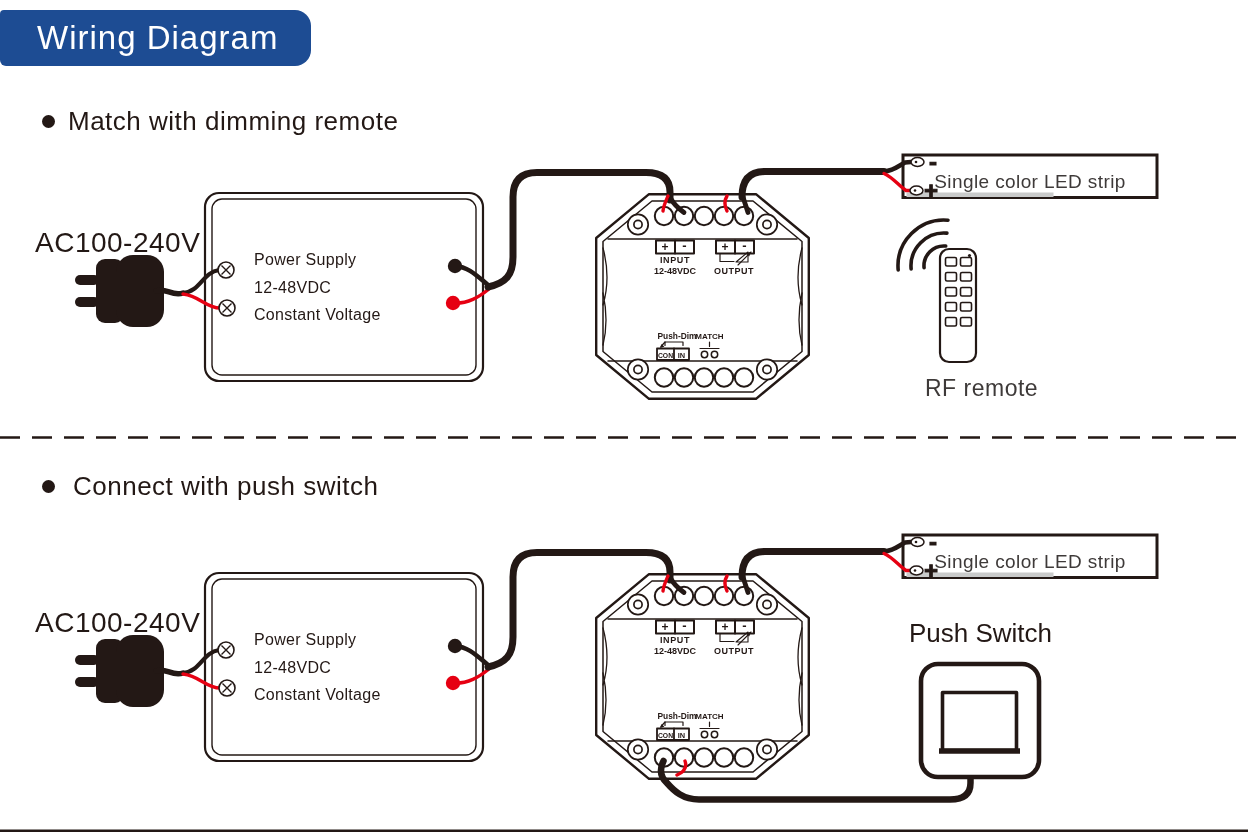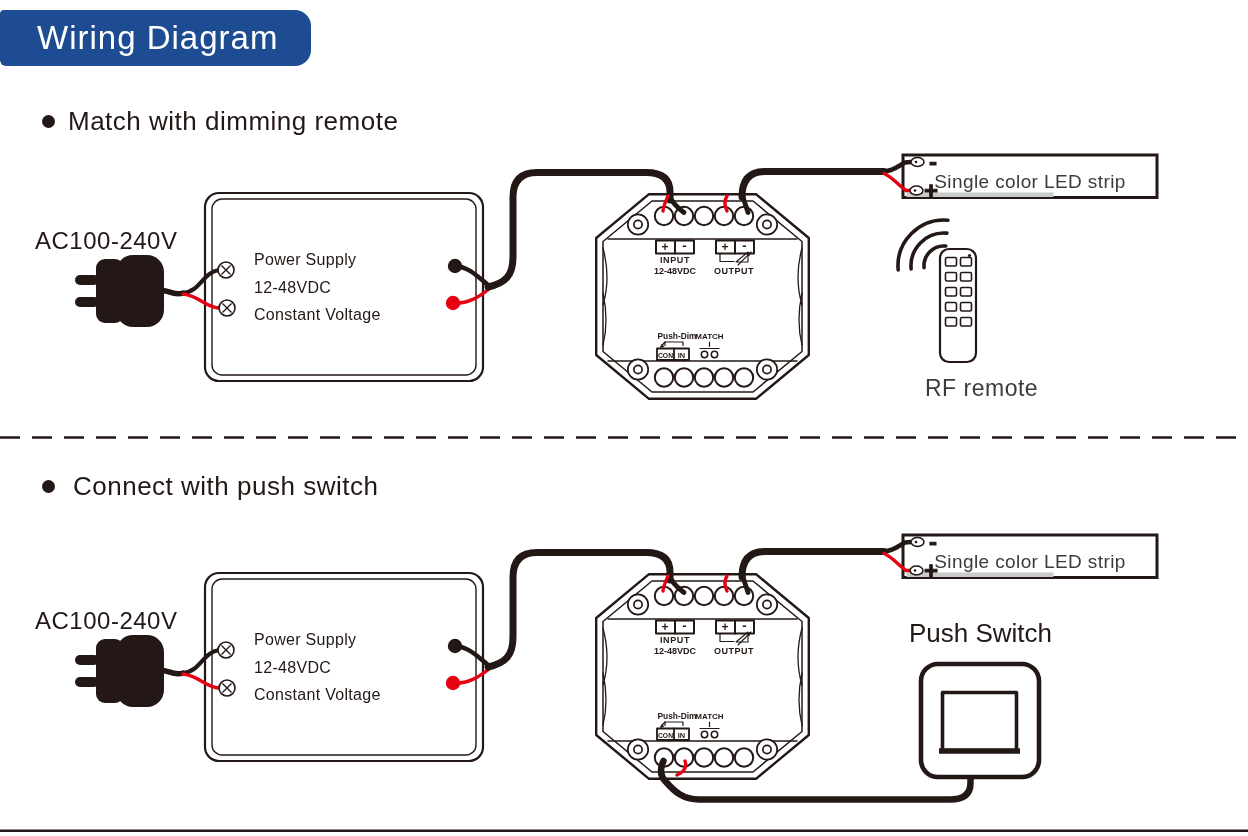--- a/index.html
+++ b/index.html
@@ -8,21 +8,21 @@
   #art{position:absolute;left:0;top:0;}
   .overlay{position:absolute;white-space:nowrap;}
   .banner{left:0;top:2px;width:311px;height:56px;background:#1d4c93;
           border-radius:4px 16px 16px 6px;display:flex;align-items:center;
           padding-left:37px;box-sizing:border-box;margin-top:8px;}
   .banner span{color:#ffffff;font-size:33px;font-weight:500;letter-spacing:1px;}
   .sec-title{display:flex;align-items:center;gap:13px;font-size:26px;font-weight:500;letter-spacing:0.5px;justify-content:flex-end;}
   .sec-title .bullet{width:13px;height:13px;border-radius:50%;background:#231815;flex:0 0 auto;}
   .t1{left:42px;top:106px;}
   .t2{left:42px;top:471px;gap:18px;}
-  .ac-label{font-size:24px;font-weight:500;letter-spacing:0.5px;}
+  .ac-label{font-size:28px;font-weight:500;letter-spacing:0.5px;}
   .ac1{left:35px;top:227px;}
   .ac2{left:35px;top:607px;}
   .ps-text{font-size:16px;line-height:27.5px;font-weight:500;letter-spacing:0.3px;}
   .ps1{left:254px;top:246px;}
   .ps2{left:254px;top:626px;}
   .strip-label{width:254px;height:52px;display:flex;align-items:center;justify-content:center;
                font-size:19px;color:#3e3a39;letter-spacing:0.4px;}
   .sl1{left:903px;top:156px;}
   .sl2{left:903px;top:536px;}
   .rf-label{left:897px;top:375px;font-size:23px;color:#3e3a39;letter-spacing:0.5px;margin-left:28px;}

